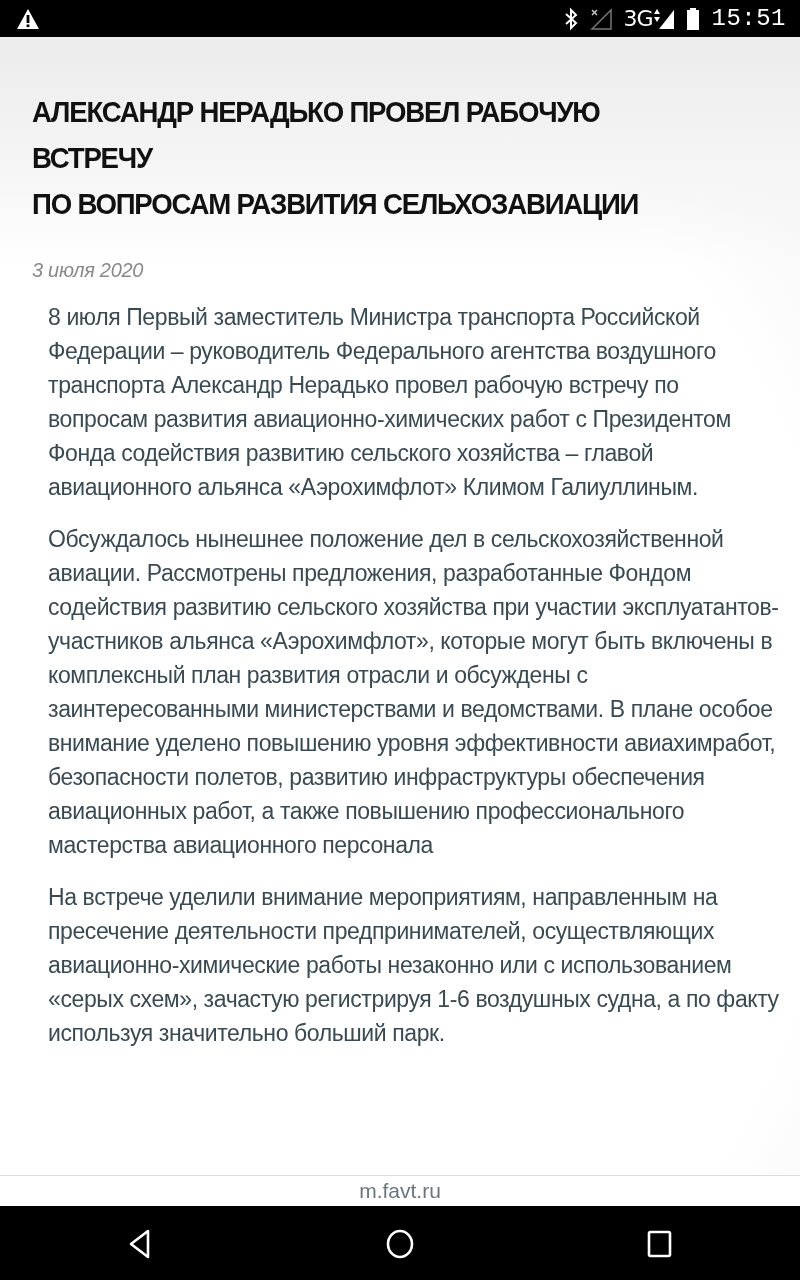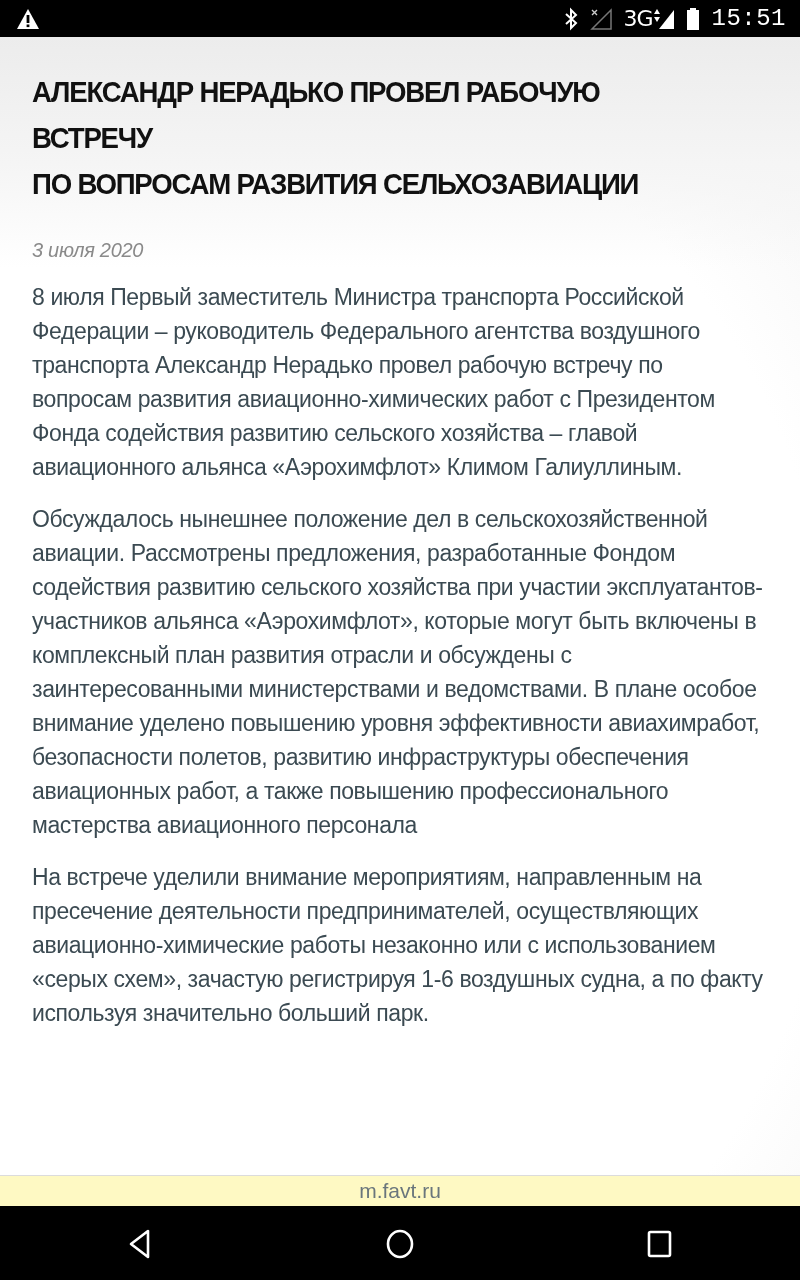--- a/index.html
+++ b/index.html
@@ -20,44 +20,45 @@
 
     .page {
       position: absolute; top: 37px; left: 0; width: 800px; height: 1138px;
       background: radial-gradient(ellipse 900px 1100px at 300px 700px, #ffffff 60%, #f3f3f3 85%, #ececec 100%);
       overflow: hidden;
     }
     .page::before {
       content: ""; position: absolute; top: 0; left: 0; right: 0; height: 230px;
       background: linear-gradient(to bottom, #ececec 0%, #f5f5f5 55%, rgba(255,255,255,0) 100%);
     }
-    .article { position: relative; padding: 32px 32px 0 32px; }
+    .article { position: relative; padding: 52px 32px 0 32px; }
     .article-title {
       font-family: "Liberation Sans", sans-serif;
       font-weight: bold; font-size: 30px; line-height: 46px;
       color: #111; text-transform: uppercase;
       letter-spacing: -1.3px; transform: scaleX(0.92); transform-origin: left;
       width: 740px;
     }
     .article-date {
       margin-top: 32px;
       font-family: "Liberation Sans", sans-serif; font-style: italic;
       font-size: 20px; color: #8a8a8a; letter-spacing: -0.3px;
     }
     .article-body { margin-top: 18px; }
     .article-body p {
       font-family: "Liberation Sans", sans-serif;
       font-size: 23px; line-height: 34px; color: #3b4a52;
       letter-spacing: -0.4px; margin-bottom: 18px;
       width: 736px;
+      margin-left: 16px;
     }
 
     .url-bar {
       position: absolute; top: 1175px; left: 0; width: 800px; height: 31px;
-      background: #fef9c3; border-top: 1px solid #dcdcdc;
+      background: #ffffff; border-top: 1px solid #dcdcdc;
       display: flex; align-items: center; justify-content: center;
     }
     .url-text { font-family: "Liberation Sans", sans-serif; font-size: 21px; color: #6a767c; }
 
     .nav-bar {
       position: absolute; top: 1206px; left: 0; width: 800px; height: 74px;
       background: #000;
     }
     .nav-btn { position: absolute; top: 20px; width: 40px; height: 36px; display: flex; align-items: center; justify-content: center; }
     .nav-back { left: 120px; }

